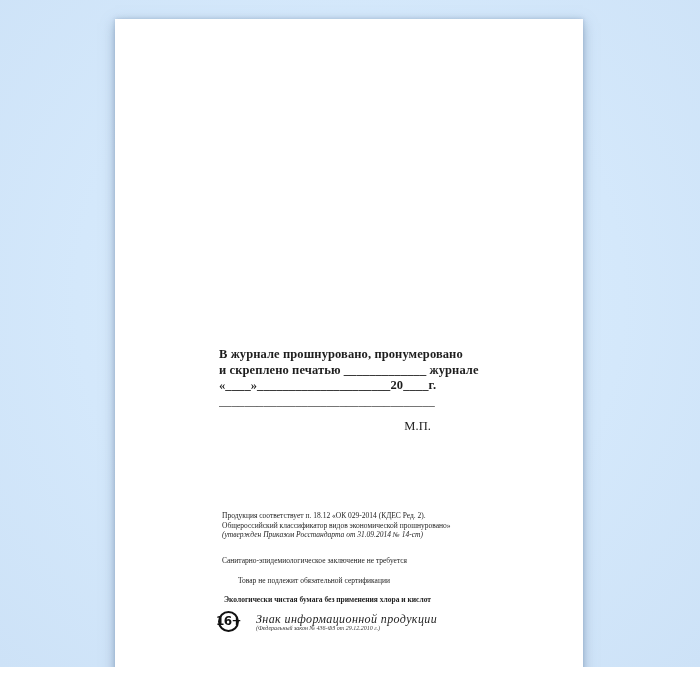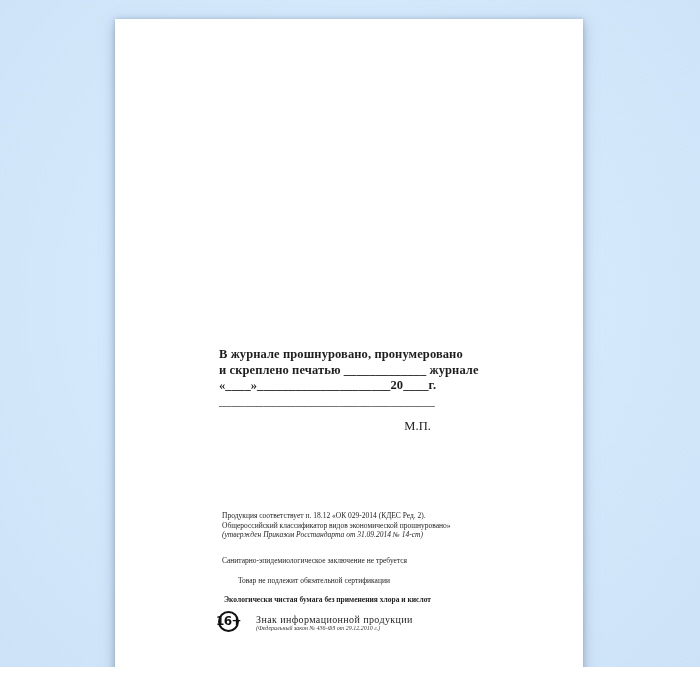--- a/index.html
+++ b/index.html
@@ -76,21 +76,21 @@
     justify-content: center;
     font-family: "DejaVu Sans", sans-serif;
     font-weight: bold;
     font-size: 12px;
     letter-spacing: -0.5px;
     color: #121212;
     flex: 0 0 auto;
     background: #fff;
   }
   .info-sign { margin-left: 17px; padding-top: 4px; }
-  .info-sign-title { font-size: 10px; line-height: 9px; letter-spacing: 0.4px; }
+  .info-sign-title { font-size: 12px; line-height: 9px; letter-spacing: 0.4px; font-style: italic; }
   .info-sign-law { font-size: 6px; line-height: 7px; font-style: italic; margin-top: 1px; color: #3a3a3a; }
 </style>
 </head>
 <body>
 
 <div class="stage">
   <div class="paper">
 
     <div class="stitch-block">
       <div>В журнале прошнуровано, пронумеровано</div>

